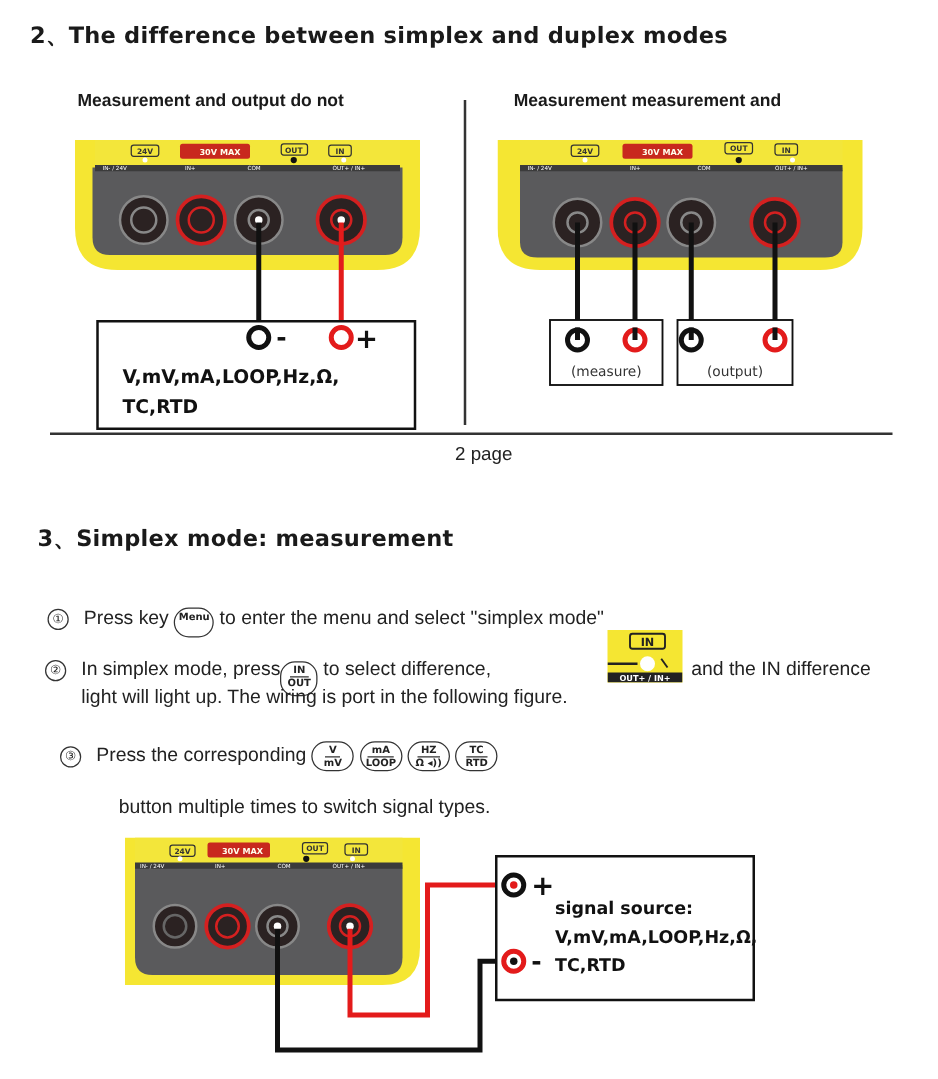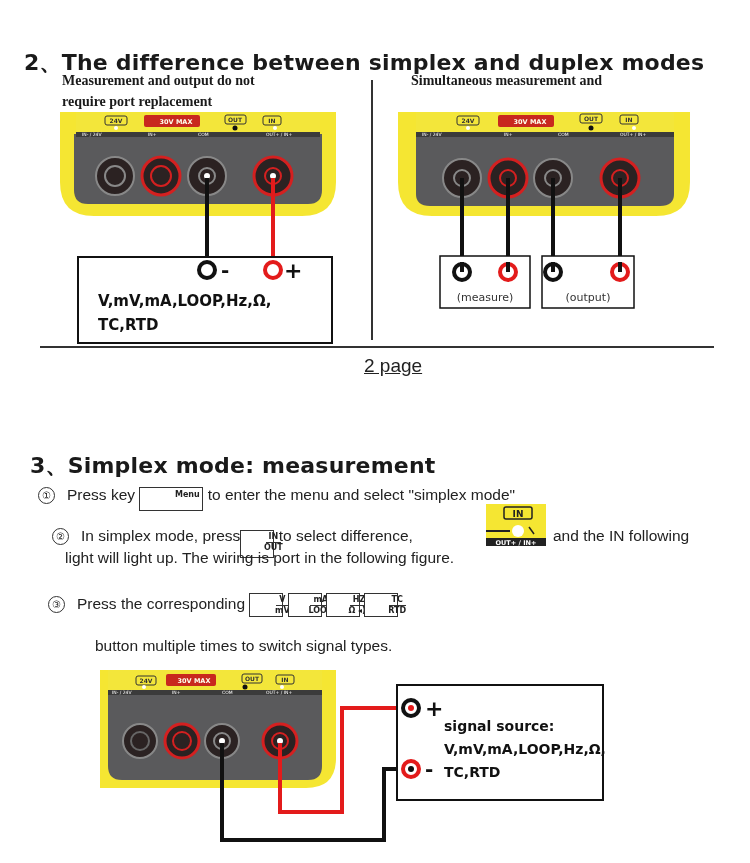--- a/index.html
+++ b/index.html
@@ -1,40 +1,39 @@
 <!DOCTYPE html>
 <html><head>
 <meta charset="utf-8">
 <style>
   html, body { margin:0; padding:0; background:#ffffff; }
   body { width:750px; height:863px; position:relative; overflow:hidden; font-family:"Liberation Sans", sans-serif; color:#1a1a1a; }
   .abs { position:absolute; }
-  .h1 { font-family:"DejaVu Sans", sans-serif; font-weight:bold; font-size:22px; letter-spacing:0.2px; white-space:nowrap;margin-top:32px; }
-  .sub { font-family:Liberation Serif, serif; font-weight:bold; font-size:14px; line-height:21px; }
+  .h1 { font-family:"DejaVu Sans", sans-serif; font-weight:bold; font-size:18px; letter-spacing:0.2px; white-space:nowrap; }
+  .sub { font-family:Liberation Sans, sans-serif; font-weight:bold; font-size:14px; line-height:21px; }
   .body { font-family:"Liberation Sans", sans-serif; font-size:15.5px; line-height:22px; white-space:nowrap; color:#222; }
   .circ { display:inline-block; width:15px; height:15px; border:1.2px solid #333; border-radius:50%; font-size:10px; line-height:15px; text-align:center; margin-right:12px; vertical-align:1px; }
-  .key { display:inline-block; border:1.5px solid #333; border-radius:0; font-family:"DejaVu Sans", sans-serif; font-weight:bold; text-align:center; vertical-align:middle; background:#fff;padding-left:32px; }
+  .key { display:inline-block; border:1.5px solid #333; border-radius:12px; font-family:"DejaVu Sans", sans-serif; font-weight:bold; text-align:center; vertical-align:middle; background:#fff; }
   .frac { display:inline-flex; flex-direction:column; align-items:center; width:34px; height:24px; font-size:8px; line-height:10px; padding-top:1px; box-sizing:border-box; }
   .frac .t { border-bottom:1px solid #333; padding:0 3px; }
   svg text { font-family:"DejaVu Sans", sans-serif; }
 </style>
 </head>
 <body>
 
 <div class="abs h1" style="left:24px; top:16px;">2、The difference between simplex and duplex modes</div>
 
 <div class="abs sub" style="left:62px; top:70px;">
   <div>Measurement and output do not</div>
-  <div>require port replacement</div>
 </div>
 
 <div class="abs" style="left:371px; top:80px; width:2px; height:260px; background:#333;"></div>
 
 <div class="abs sub" style="left:411px; top:70px;">
-  <div>Simultaneous measurement and</div>
+  <div>Measurement measurement and</div>
 </div>
 
 <svg class="abs" style="left:60px; top:112px;" width="290" height="240">
   <g>
     <path d="M0 0 H276 V70 Q276 104 242 104 H34 Q0 104 0 70 Z" fill="#f5e632"></path>
     <path d="M14 22 H262 V78 Q262 92 248 92 H28 Q14 92 14 78 Z" fill="#5a5a5c"></path>
     <rect x="16" y="0" width="244" height="24" fill="#f3e63a"></rect>
     <rect x="16" y="20" width="244" height="5" fill="#3b3b3b"></rect>
     <rect x="45" y="4" width="22" height="9" rx="2" fill="none" stroke="#333" stroke-width="1"></rect>
     <text x="56" y="11" font-size="6" font-weight="bold" text-anchor="middle" fill="#333">24V</text>
@@ -131,49 +130,49 @@
   <circle cx="222" cy="160" r="8" fill="#fff" stroke="#e31b1b" stroke-width="4"></circle>
   <line x1="64" y1="150" x2="64" y2="160" stroke="#111" stroke-width="4"></line>
   <line x1="110" y1="150" x2="110" y2="160" stroke="#111" stroke-width="4"></line>
   <line x1="155" y1="150" x2="155" y2="160" stroke="#111" stroke-width="4"></line>
   <line x1="222" y1="150" x2="222" y2="160" stroke="#111" stroke-width="4"></line>
   <text x="87" y="189" font-size="11" text-anchor="middle" fill="#333">(measure)</text>
   <text x="190" y="189" font-size="11" text-anchor="middle" fill="#333">(output)</text>
 </svg>
 
 <div class="abs" style="left:40px; top:346px; width:674px; height:2px; background:#333;"></div>
-<div class="abs" style="left:364px; top:355px; font-size:19px; color:#222;text-decoration:underline;">2 page</div>
+<div class="abs" style="left:364px; top:355px; font-size:15px; color:#222;">2 page</div>
 
 <div class="abs h1" style="left:30px; top:419px;">3、Simplex mode: measurement</div>
 
 <div class="abs body" style="left:38px; top:484px;">
   <span class="circ">①</span><span>Press key</span>
   <span class="key" style="font-size:8px; width:30px; height:22px; line-height:14px; vertical-align:3px;">Menu</span>
   <span>to enter the menu and select "simplex mode"</span>
 </div>
 
-<div class="abs body" style="left:52px; top:525px;">
+<div class="abs body" style="left:36px; top:525px;">
   <span class="circ">②</span><span>In simplex mode, press</span><span class="key frac" style="width:30px; height:28px; vertical-align:2px;">
       <span class="t">IN</span>
       <span>OUT</span>
     </span>
   <span>to select difference,</span>
 </div>
 <div class="abs" style="left:486px; top:504px; width:60px; height:42px; background:#f5e632;">
   <svg width="60" height="42">
     <rect x="18" y="3" width="28" height="12" rx="2" fill="none" stroke="#222" stroke-width="1.5"></rect>
     <text x="32" y="13" font-size="9" font-weight="bold" text-anchor="middle" fill="#222">IN</text>
     <line x1="0" y1="27" x2="24" y2="27" stroke="#222" stroke-width="2"></line>
     <circle cx="32" cy="27" r="6" fill="#fff"></circle>
     <line x1="43" y1="23" x2="48" y2="30" stroke="#222" stroke-width="1.5"></line>
     <rect x="0" y="34" width="60" height="8" fill="#222"></rect>
     <text x="30" y="41" font-size="6.5" font-weight="bold" text-anchor="middle" fill="#fff">OUT+ / IN+</text>
   </svg>
 </div>
-<div class="abs body" style="left:553px; top:525px;">and the IN following</div>
+<div class="abs body" style="left:553px; top:525px;">and the IN difference</div>
 <div class="abs body" style="left:65px; top:547px;">light will light up. The wiring is port in the following figure.</div>
 
 <div class="abs body" style="left:48px; top:593px;">
   <span class="circ">③</span><span>Press the corresponding</span>
   <span class="key frac">
       <span class="t">V</span>
       <span>mV</span>
     </span>
   <span class="key frac">
       <span class="t">mA</span>

